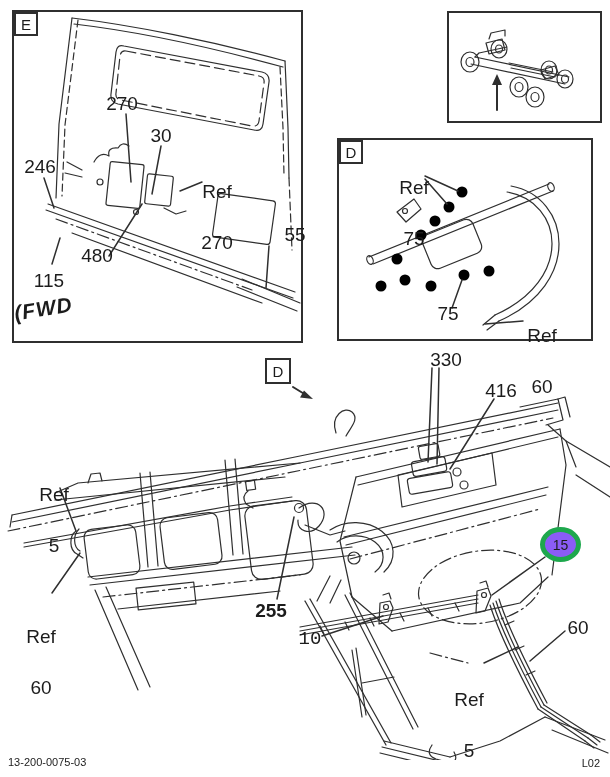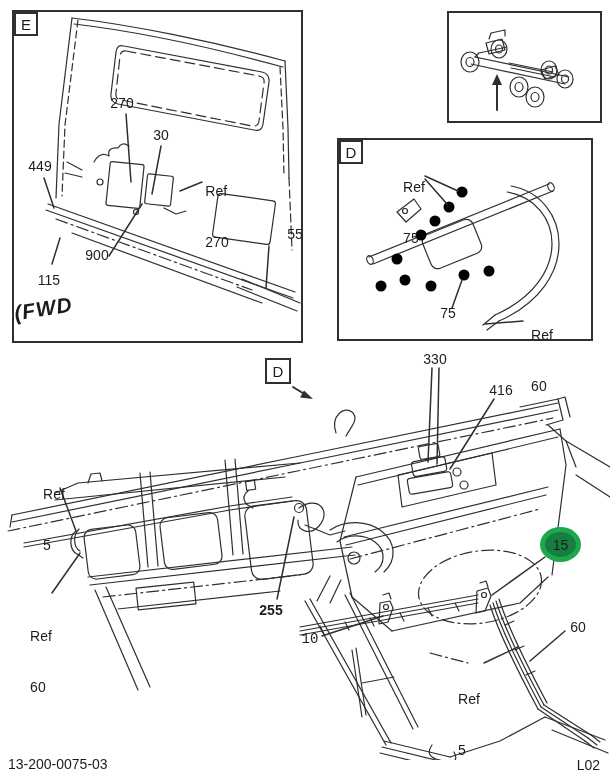--- a/index.html
+++ b/index.html
@@ -8,36 +8,36 @@
     font-family:"Liberation Sans",sans-serif;color:#1c1c1c;overflow:hidden;
     --line:#2f2f2f; --green:#1ea84d;
   }
   .panel{position:absolute;border:2px solid var(--line);background:#fff;}
   .tagbox{
     position:absolute;width:20px;height:20px;border:2px solid var(--line);
     background:#fff;display:flex;align-items:center;justify-content:center;
     font-size:15px;z-index:6;
   }
   .lbl{
-    position:absolute;font-size:14px;line-height:17px;white-space:pre;
-    transform:translateX(-50%);text-align:left;z-index:5;
+    position:absolute;font-size:19px;line-height:17px;white-space:pre;
+    transform:translateX(-50%);text-align:center;z-index:5;
   }
   .two span{display:block;line-height:17px;}
   .fwd{
     position:absolute;left:14px;top:297px;z-index:5;
     font-size:21px;font-weight:bold;font-style:italic;
     transform:rotate(-9deg);letter-spacing:1px;
   }
   .hl-circle{
     position:absolute;left:540px;top:527px;width:31px;height:25px;
-    border:5px solid var(--green);border-radius:50%;background:#15803d;
+    border:5px solid var(--green);border-radius:50%;background:#8b5cf6;
     display:flex;align-items:center;justify-content:center;
     font-size:14px;z-index:6;
   }
-  .footer{position:absolute;font-size:14px;z-index:5;}
+  .footer{position:absolute;font-size:11px;z-index:5;}
   svg{position:absolute;left:0;top:0;}
   .art path,.art rect,.art ellipse,.art circle,.art line{
     stroke:var(--line);fill:none;stroke-width:1.2;
     stroke-linecap:round;stroke-linejoin:round;
   }
   .art .ldr{stroke-width:1.5;}
   .art .thick{stroke-width:2;}
   .art .fillhead{fill:var(--line);stroke:none;}
 </style>
 </head>
@@ -93,23 +93,23 @@
 </div>
 <div class="tagbox" style="left:14px;top:12px;">
     <span>E</span>
   </div>
 <div class="lbl" style="left:122px;top:95px;">270</div>
 <div class="lbl" style="left:161px;top:127px;">30</div>
 <div class="lbl two" style="left:217px;top:149px;">
   <span>Ref</span>
   <span>270</span>
 </div>
-<div class="lbl" style="left:40px;top:158px;">449</div>
+<div class="lbl" style="left:40px;top:158px;">246</div>
 <div class="lbl" style="left:49px;top:272px;">115</div>
-<div class="lbl" style="left:97px;top:247px;">900</div>
+<div class="lbl" style="left:97px;top:247px;">480</div>
 <div class="lbl" style="left:267px;top:226px;margin-left:28px;">55</div>
 <div class="fwd">
   <span>(</span><span>FWD</span>
 </div>
 
 <div class="panel" style="left:447px;top:11px;width:151px;height:108px;">
   <svg width="151" height="108" viewBox="0 0 151 108">
     <g class="art">
 
       <path d="M26,44 L120,64"></path>
@@ -337,21 +337,21 @@
 
     <g>
       <path class="thick" d="M293,42 L306,50"></path>
       <polygon class="fillhead" points="313,54 300,52.5 304,45.5"></polygon>
     </g>
   </g>
 </svg>
 <div class="tagbox" style="left:265px;top:358px;width:22px;height:22px;">
     <span>D</span>
   </div>
-<div class="lbl" style="left:435px;top:351px;">330</div>
+<div class="lbl" style="left:446px;top:351px;">330</div>
 <div class="lbl" style="left:501px;top:382px;">416</div>
 <div class="lbl two" style="left:54px;top:452px;">
   <span>Ref</span>
   <span>5</span>
 </div>
 <div class="lbl two" style="left:41px;top:594px;">
   <span>Ref</span>
   <span>60</span>
 </div>
 <div class="lbl" style="left:271px;top:602px;font-weight:bold;">255</div>

